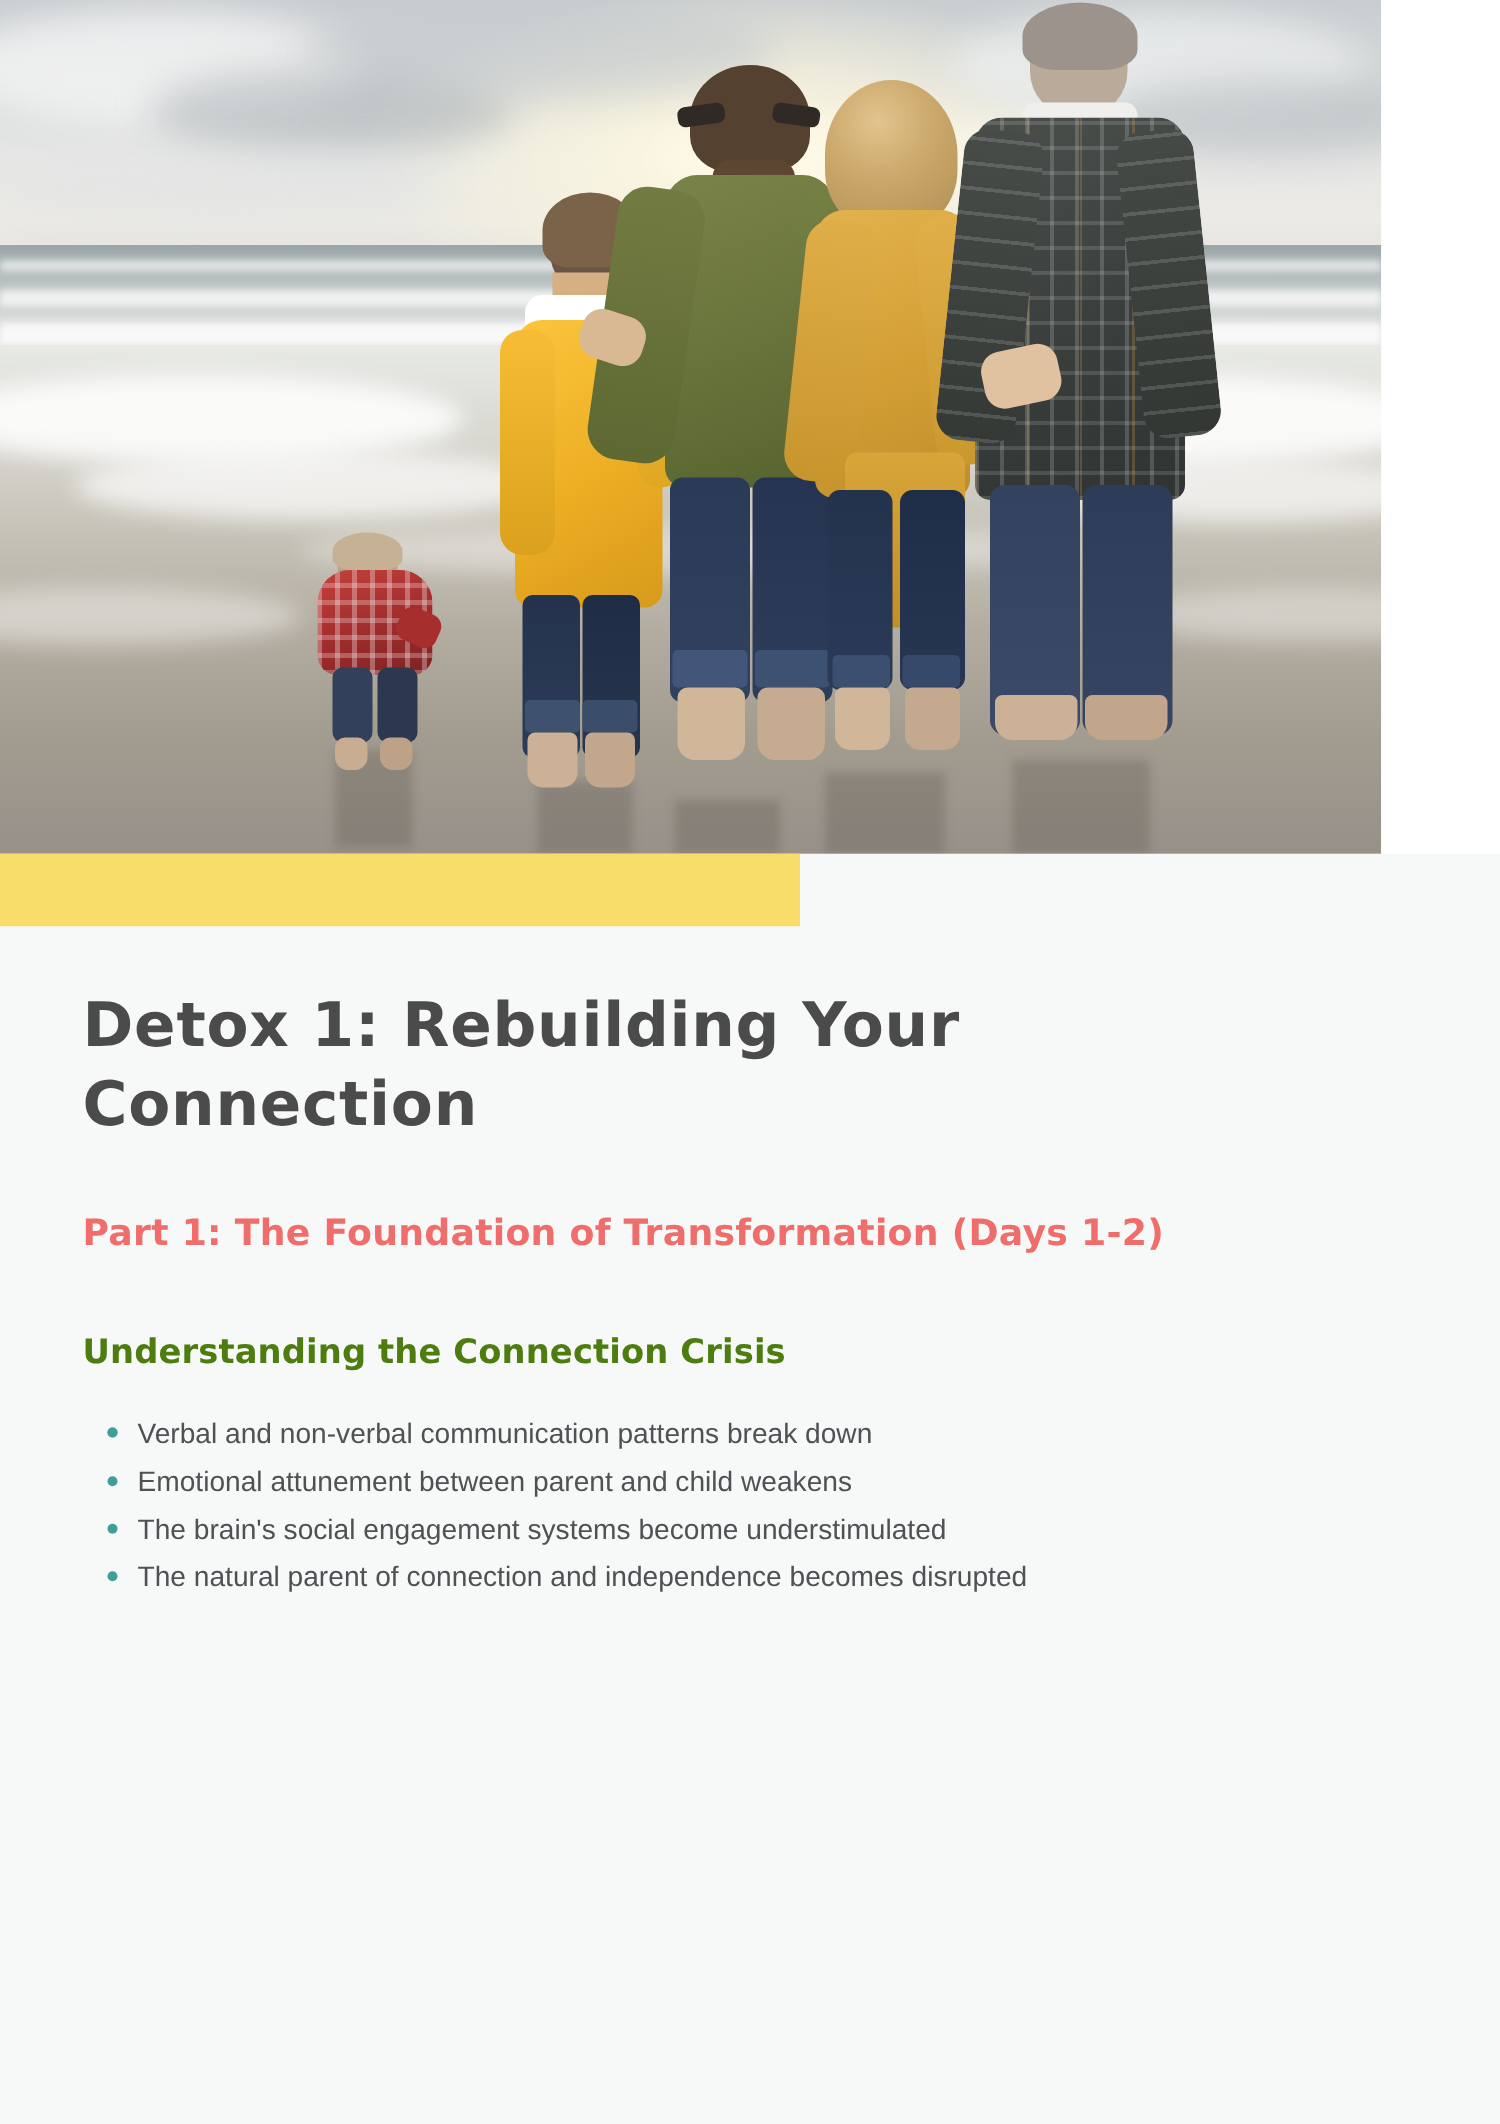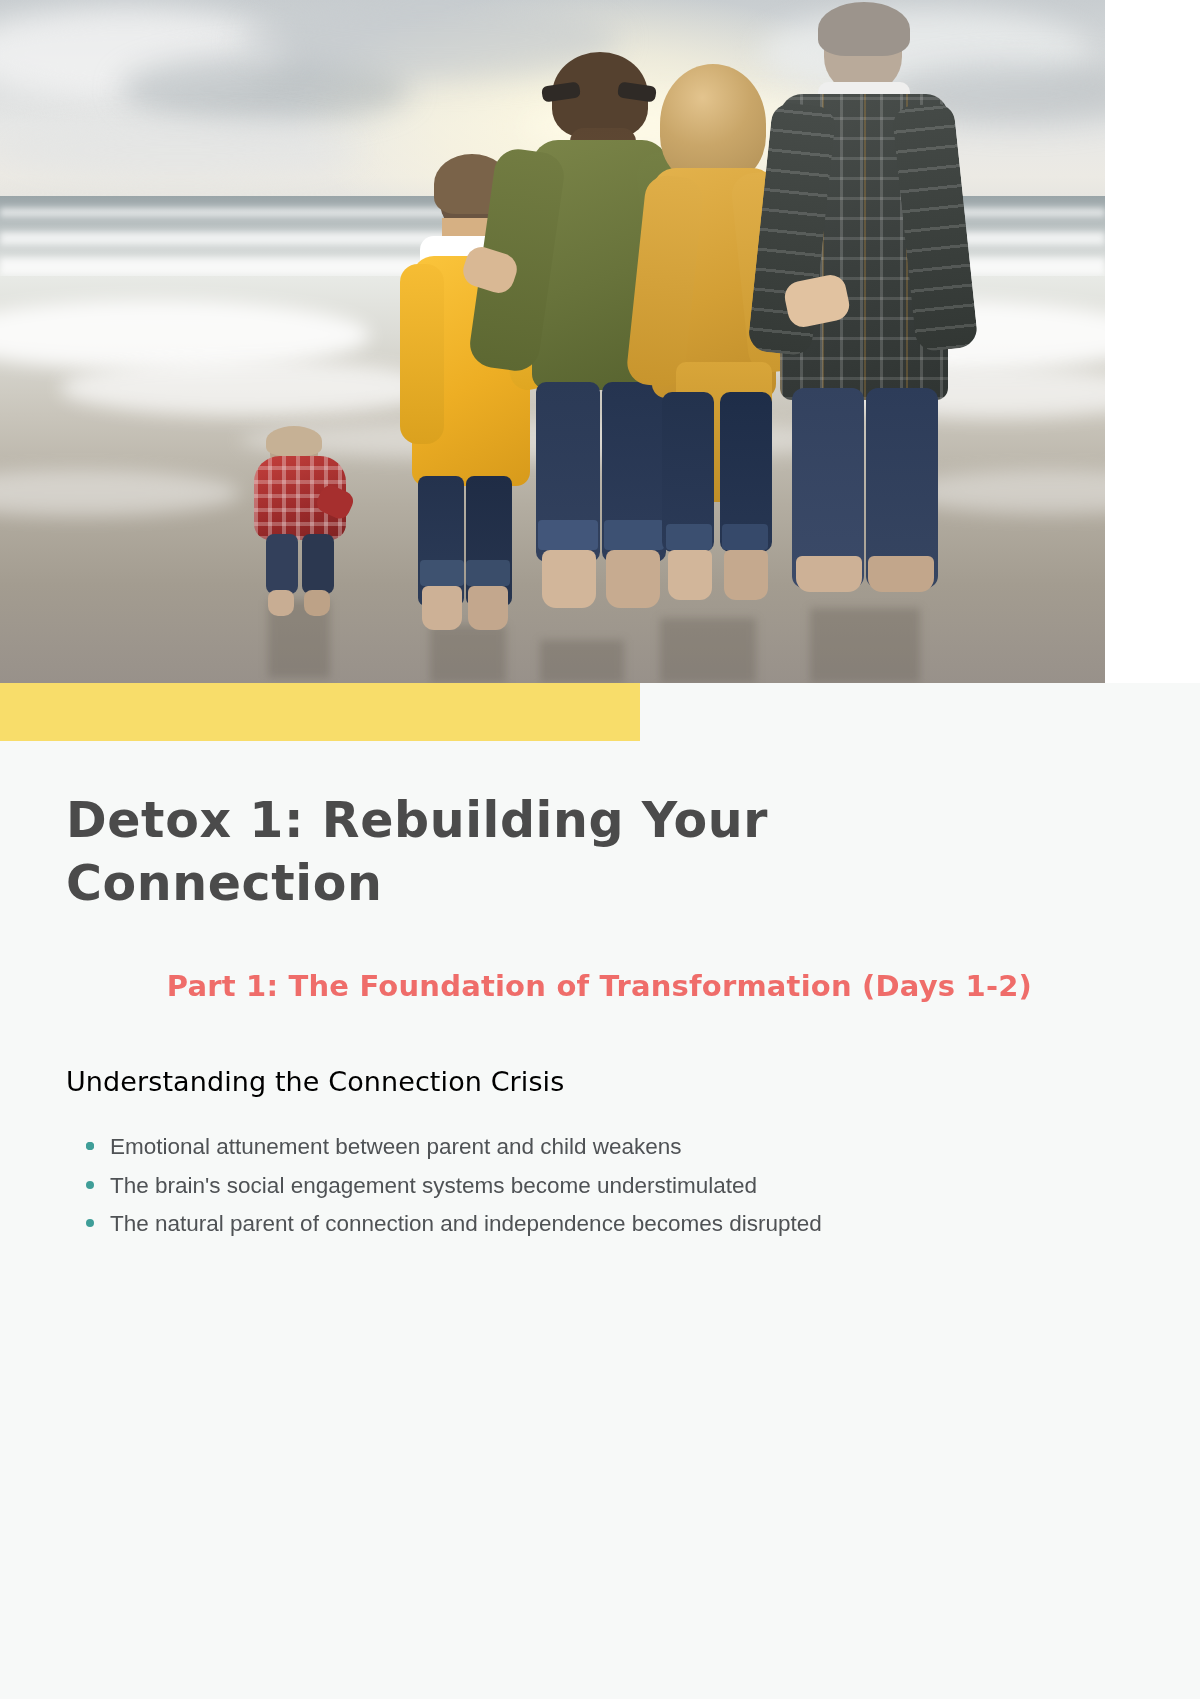--- a/index.html
+++ b/index.html
@@ -132,28 +132,27 @@
     font-family: "DejaVu Sans", sans-serif;
   }
   .doc-subtitle {
     margin: 52px 0 0 0;
     font-size: 29px;
     line-height: 1.33;
     font-weight: 700;
     color: #ef6d6a;
     letter-spacing: 0.2px;
     font-family: "DejaVu Sans", sans-serif;
-    text-align: right;
   }
   .section-heading {
     margin: 58px 0 0 0;
     font-size: 27px;
     line-height: 1.3;
-    font-weight: 400;
-    color: #000000;
+    font-weight: 700;
+    color: #4d7c0f;
     letter-spacing: 0.1px;
     font-family: "DejaVu Sans", sans-serif;
   }
   .body-paragraph {
     margin: 26px 0 0 0;
     font-size: 22.5px;
     line-height: 1.62;
     color: #4f5255;
     font-family: "Liberation Sans", sans-serif;
   }
@@ -352,20 +351,24 @@
   <div class="content">
     <h1 class="doc-title">Detox 1: Rebuilding Your Connection</h1>
     <h2 class="doc-subtitle">Part 1: The Foundation of Transformation (Days 1-2)</h2>
     <h3 class="section-heading">Understanding the Connection Crisis</h3>
     <ul class="bullet-list">
       <li>
         <span class="dot"></span>
       </li>
       <li>
         <span class="dot"></span>
+        <span>Verbal and non-verbal communication patterns break down</span>
+      </li>
+      <li>
+        <span class="dot"></span>
         <span>Emotional attunement between parent and child weakens</span>
       </li>
       <li>
         <span class="dot"></span>
         <span>The brain's social engagement systems become understimulated</span>
       </li>
       <li>
         <span class="dot"></span>
         <span>The natural parent of connection and independence becomes disrupted</span>
       </li>

